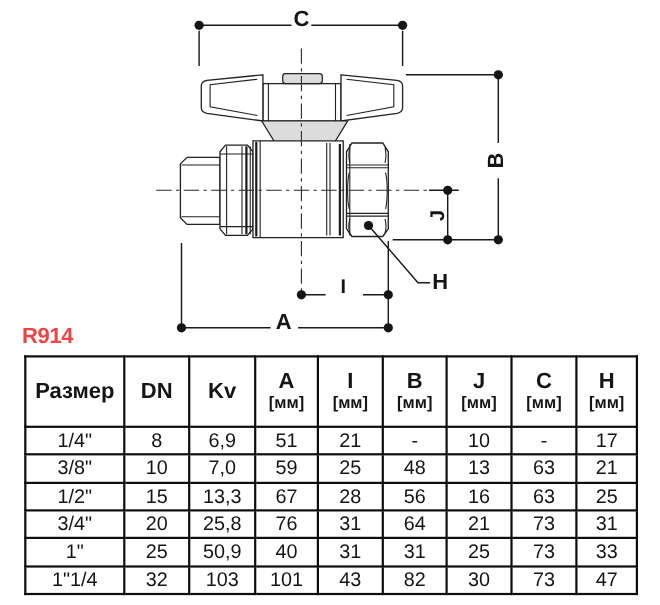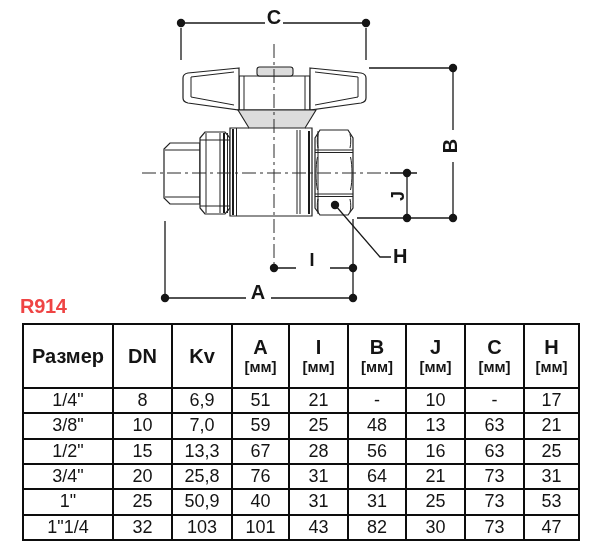--- a/index.html
+++ b/index.html
@@ -209,21 +209,21 @@
         </tr>
         <tr>
           <td>1"</td>
           <td>25</td>
           <td>50,9</td>
           <td>40</td>
           <td>31</td>
           <td>31</td>
           <td>25</td>
           <td>73</td>
-          <td>53</td>
+          <td>33</td>
         </tr>
         <tr>
           <td>1"1/4</td>
           <td>32</td>
           <td>103</td>
           <td>101</td>
           <td>43</td>
           <td>82</td>
           <td>30</td>
           <td>73</td>

